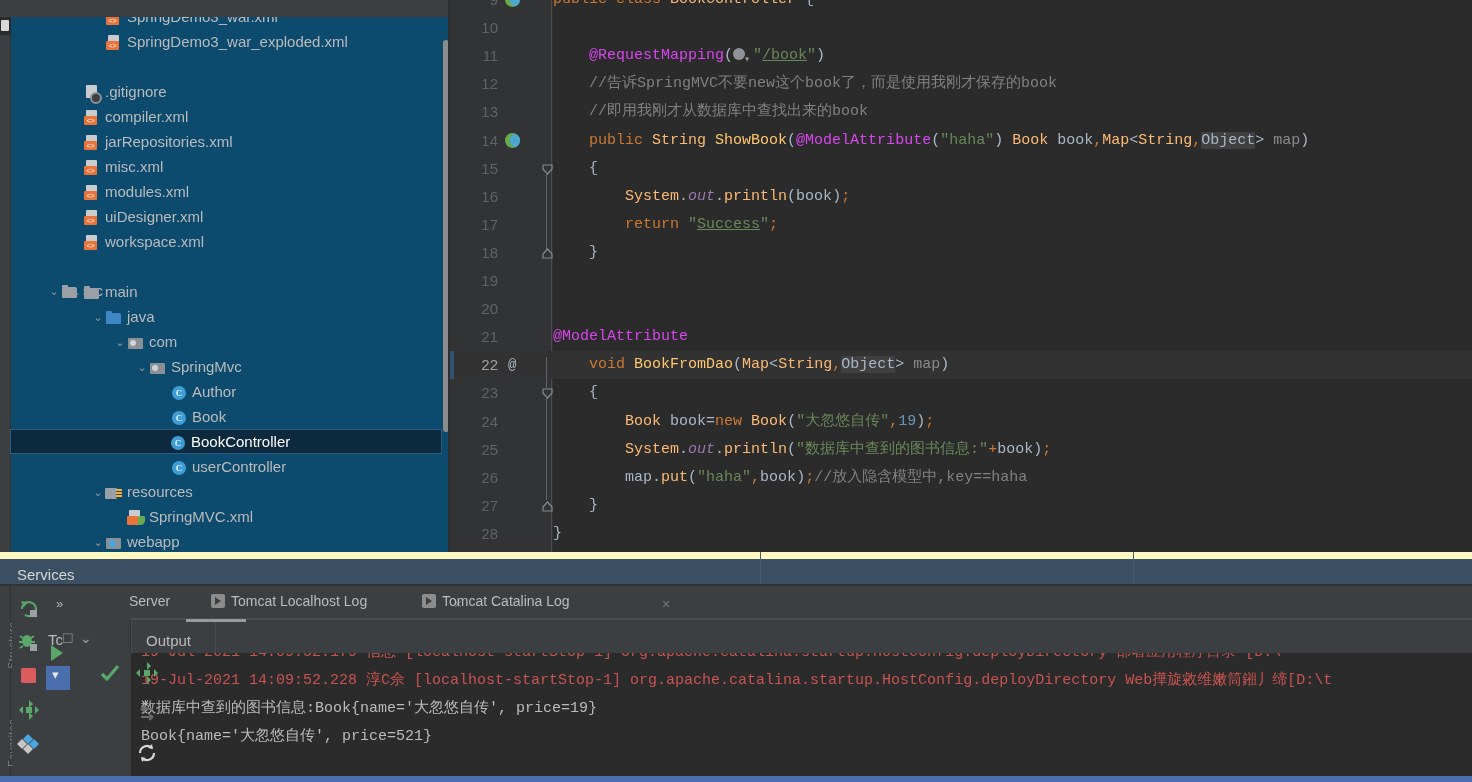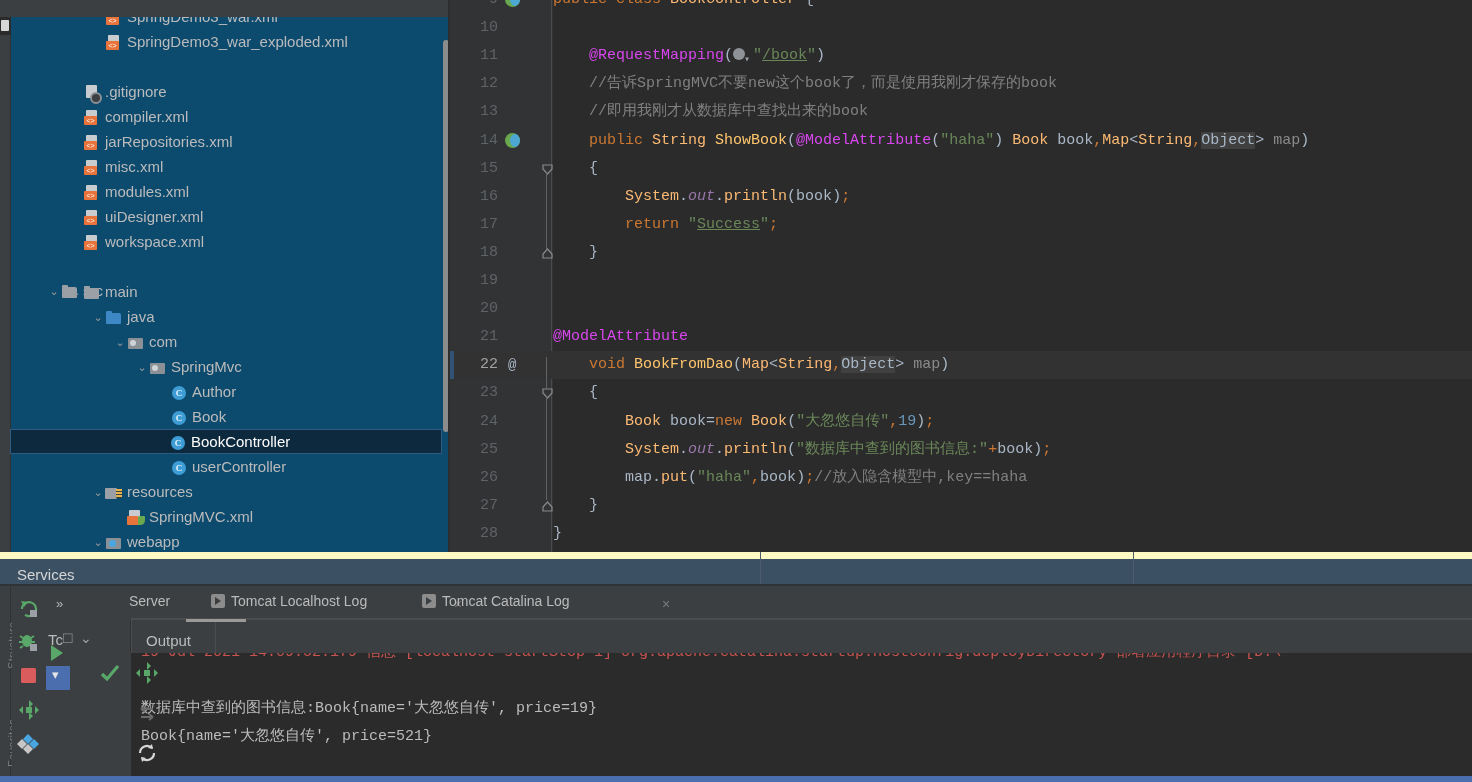--- a/index.html
+++ b/index.html
@@ -86,21 +86,21 @@
     background:#2e2e2e; }
 
   
   #editor { position:absolute; left:450px; top:0; width:1022px; height:552px;
     background:#2b2b2b; }
   #gutter { position:absolute; left:0; top:0; width:103px; height:552px;
     background:#313335; }
   #gutter-sep { position:absolute; left:101px; top:0; width:1px; height:552px;
     background:#4b4b4b; }
   .ln { position:absolute; left:0; width:48px; text-align:right; font-size:15px;
-    color:#606366; font-family:Liberation Mono, monospace; line-height:28px; }
+    color:#606366; font-family:Liberation Sans, sans-serif; line-height:28px; }
   .ln.cur { color:#a4a3a3; }
   .code { position:absolute; left:103px; font-size:15px; line-height:28px;
     white-space:pre; font-family:"Liberation Mono", monospace; color:#a9b7c6; }
   .curline { position:absolute; left:0; width:1022px; height:28px;
     background:#323232; }
   .curline-lbar { position:absolute; left:0; width:4px; height:28px; background:#2f5275; }
 
   
   .kw   { color:#cc7832; }
   .cls  { color:#fdba74; }
@@ -392,20 +392,21 @@
   <div id="svc-subhdr"></div>
   <div id="out-divider"></div>
   <div id="out-divider2"></div>
   <div id="tophandle"></div>
   <div id="out-doc">☐</div>
   <div id="out-drop">⌄</div>
   <div id="out-label">Output</div>
 
   <div id="console">
       <div class="cline cerr" style="top: -14px;">19-Jul-2021 14:09:52.179 信息 [localhost-startStop-1] org.apache.catalina.startup.HostConfig.deployDirectory 部署应用程序目录 [D:\</div>
+      <div class="cline cerr" style="top: 14px;">19-Jul-2021 14:09:52.228 淳C佘 [localhost-startStop-1] org.apache.catalina.startup.HostConfig.deployDirectory Web撶旋敹维嫩筒鎺丿缔[D:\t</div>
       <div class="cline cout" style="top: 42px;">数据库中查到的图书信息:Book{name='大忽悠自传', price=19}</div>
       <div class="cline cout" style="top: 70px;">Book{name='大忽悠自传', price=521}</div>
     </div>
 
   <div id="console-toolcol">
     <div class="ctbtn" style="top:8px;">
       <svg width="24" height="24" viewBox="0 0 24 24">
         <path d="M4 13 l5 5 L20 5" fill="none" stroke="#59a869" stroke-width="3.2"></path>
       </svg>
     </div>

